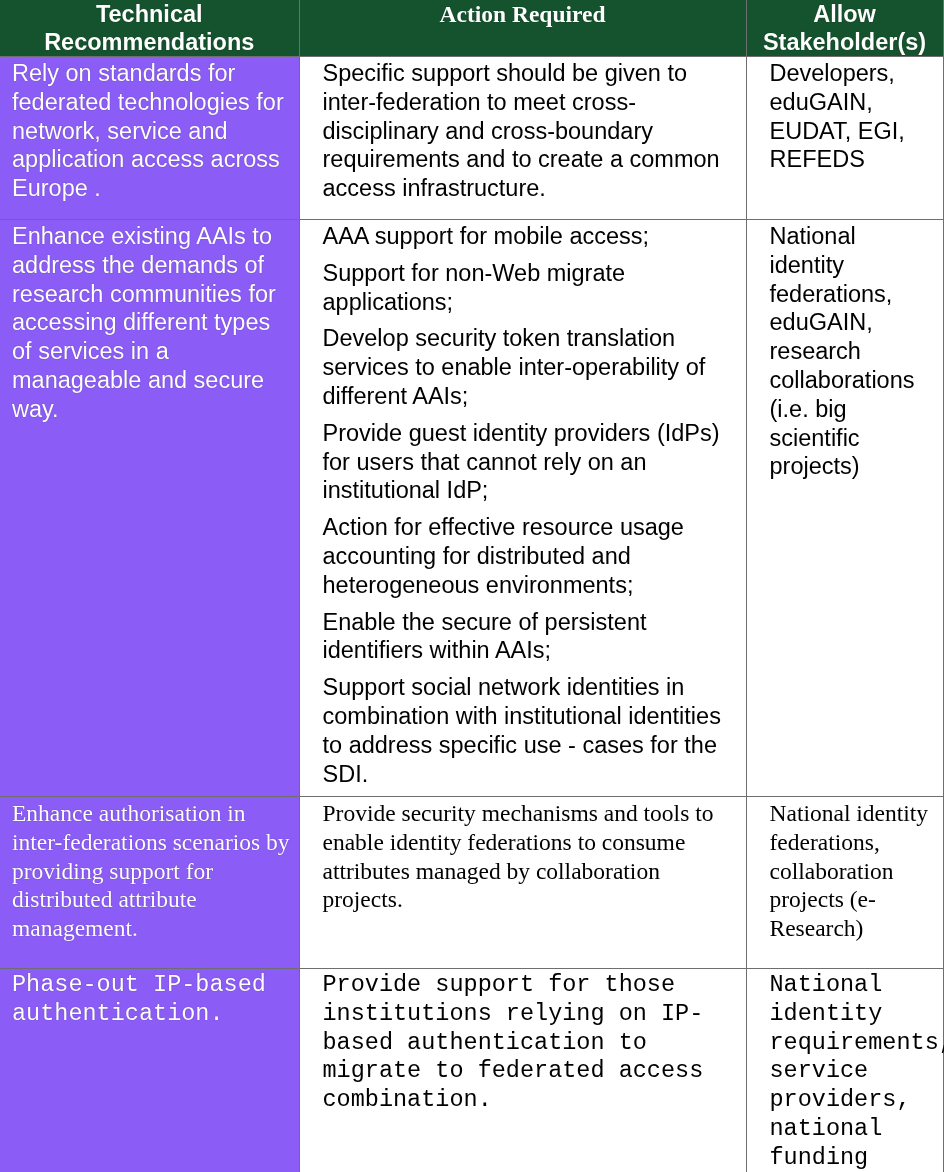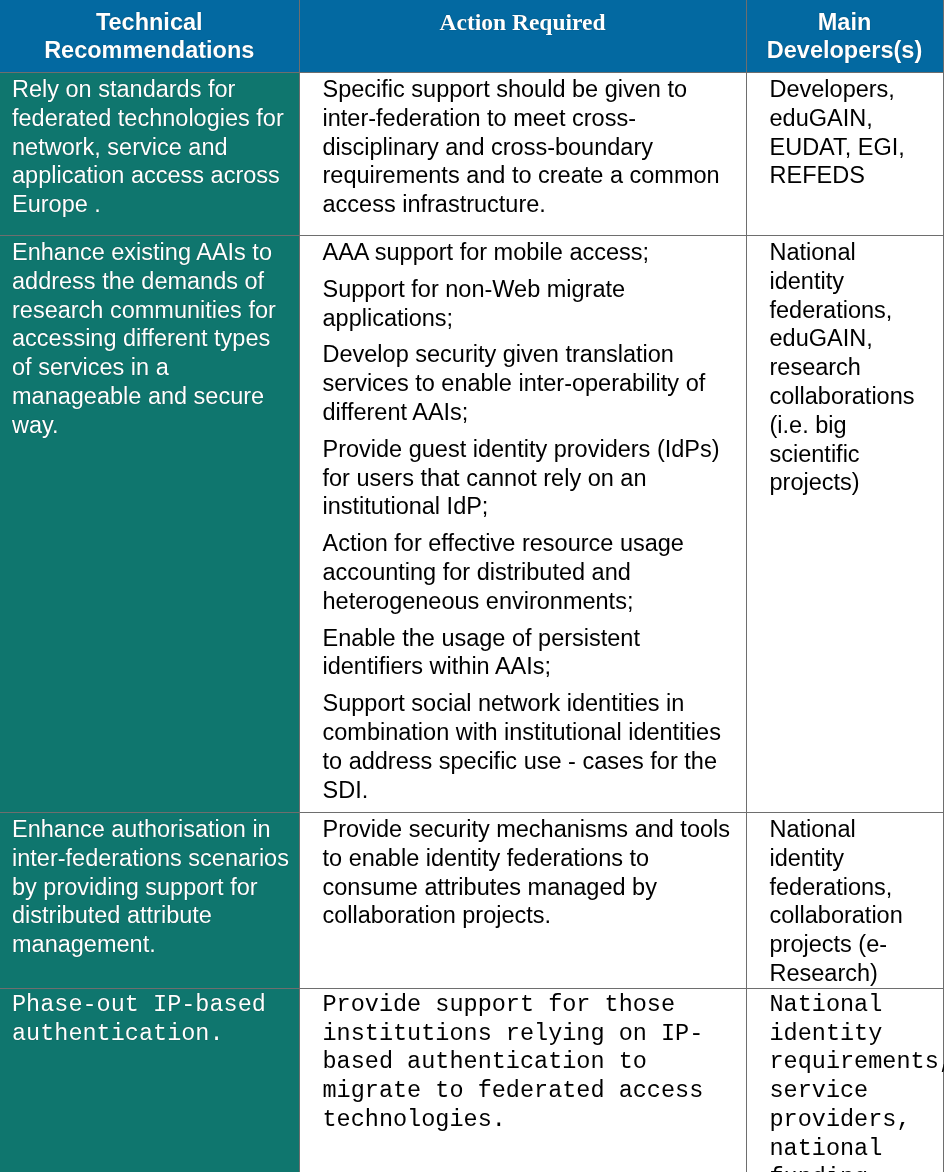--- a/index.html
+++ b/index.html
@@ -16,61 +16,61 @@
   table.rec col.c1 { width: 299px; }
   table.rec col.c2 { width: 447px; }
   table.rec col.c3 { width: 197px; }
   table.rec th, table.rec td {
     vertical-align: top;
     padding: 0 6px 0 12px;
     border: 1.5px solid #6e6e6e;
     box-sizing: border-box;
   }
   table.rec thead th {
-    background: #0369a1;
+    background: #14532d;
     color: #ffffff;
     font-weight: bold;
     text-align: center;
     height: 56px;
-    padding: 8px 4px;
+    padding: 0 4px;
     line-height: 28px;
     text-shadow: 0 0 1px rgba(0,0,0,0.5);
   }
   table.rec thead th.hdr-action { vertical-align: top; font-family: Liberation Serif, serif; }
   table.rec td.rec-cell {
-    background: #0f766e;
+    background: #8b5cf6;
     color: #ffffff;
     text-shadow: 0 0 1px rgba(0,0,0,0.45);
     border-left: none;
   }
   table.rec td.act-cell, table.rec td.stk-cell { background: #ffffff; padding-left: 23px; }
   .cell-pad { padding-top: 2px; }
   .action-item { margin: 0 0 8px 0; }
   .action-item:last-child { margin-bottom: 0; }
   tr.r1 { height: 163px; }
   tr.r2 { height: 577px; }
-  tr.r3 { height: 172px; }
+  tr.r3 { height: 172px; font-family: Liberation Serif, serif; }
   tr.r4 { height: 224px; font-family: Liberation Mono, monospace; }
   table.rec th:first-child, table.rec td:first-child { border-left: none; }
   table.rec thead th { border-top: none; }
 </style>
 </head>
 <body>
 
 <table class="rec">
   <colgroup>
     <col class="c1">
       <col class="c2">
       <col class="c3">
   </colgroup>
   <thead>
     <tr>
       <th>Technical Recommendations</th>
       <th class="hdr-action">Action Required</th>
-      <th>Main Developers(s)</th>
+      <th>Allow Stakeholder(s)</th>
     </tr>
   </thead>
   <tbody>
     <tr class="r1">
       <td class="rec-cell">
           <div class="cell-pad">Rely on standards for federated technologies for network, service and application access across Europe .</div>
         </td>
       <td class="act-cell">
         <div class="cell-pad">
           <div class="action-item">Specific support should be given to inter-federation to meet cross-disciplinary and cross-boundary requirements and to create a common access infrastructure.</div>
@@ -81,24 +81,24 @@
         </td>
     </tr>
     <tr class="r2">
       <td class="rec-cell">
           <div class="cell-pad">Enhance existing AAIs to address the demands of research communities for accessing different types of services in a manageable and secure way.</div>
         </td>
       <td class="act-cell">
         <div class="cell-pad">
           <div class="action-item">AAA support for mobile access;</div>
           <div class="action-item">Support for non-Web migrate applications;</div>
-          <div class="action-item">Develop security given translation services to enable inter-operability of different AAIs;</div>
+          <div class="action-item">Develop security token translation services to enable inter-operability of different AAIs;</div>
           <div class="action-item">Provide guest identity providers (IdPs) for users that cannot rely on an institutional IdP;</div>
           <div class="action-item">Action for effective resource usage accounting for distributed and heterogeneous environments;</div>
-          <div class="action-item">Enable the usage of persistent identifiers within AAIs;</div>
+          <div class="action-item">Enable the secure of persistent identifiers within AAIs;</div>
           <div class="action-item">Support social network identities in combination with institutional identities to address specific use - cases for the SDI.</div>
         </div>
       </td>
       <td class="stk-cell">
           <div class="cell-pad">National identity federations, eduGAIN, research collaborations (i.e. big scientific projects)</div>
         </td>
     </tr>
     <tr class="r3">
       <td class="rec-cell">
           <div class="cell-pad">Enhance authorisation in inter-federations scenarios by providing support for distributed attribute management.</div>
@@ -111,21 +111,21 @@
       <td class="stk-cell">
           <div class="cell-pad">National identity federations, collaboration projects (e-Research)</div>
         </td>
     </tr>
     <tr class="r4">
       <td class="rec-cell">
           <div class="cell-pad">Phase-out IP-based authentication.</div>
         </td>
       <td class="act-cell">
         <div class="cell-pad">
-          <div class="action-item">Provide support for those institutions relying on IP-based authentication to migrate to federated access technologies.</div>
+          <div class="action-item">Provide support for those institutions relying on IP-based authentication to migrate to federated access combination.</div>
         </div>
       </td>
       <td class="stk-cell">
           <div class="cell-pad">National identity requirements, service providers, national funding bodies</div>
         </td>
     </tr>
   </tbody>
 </table>
 
 </body></html>

